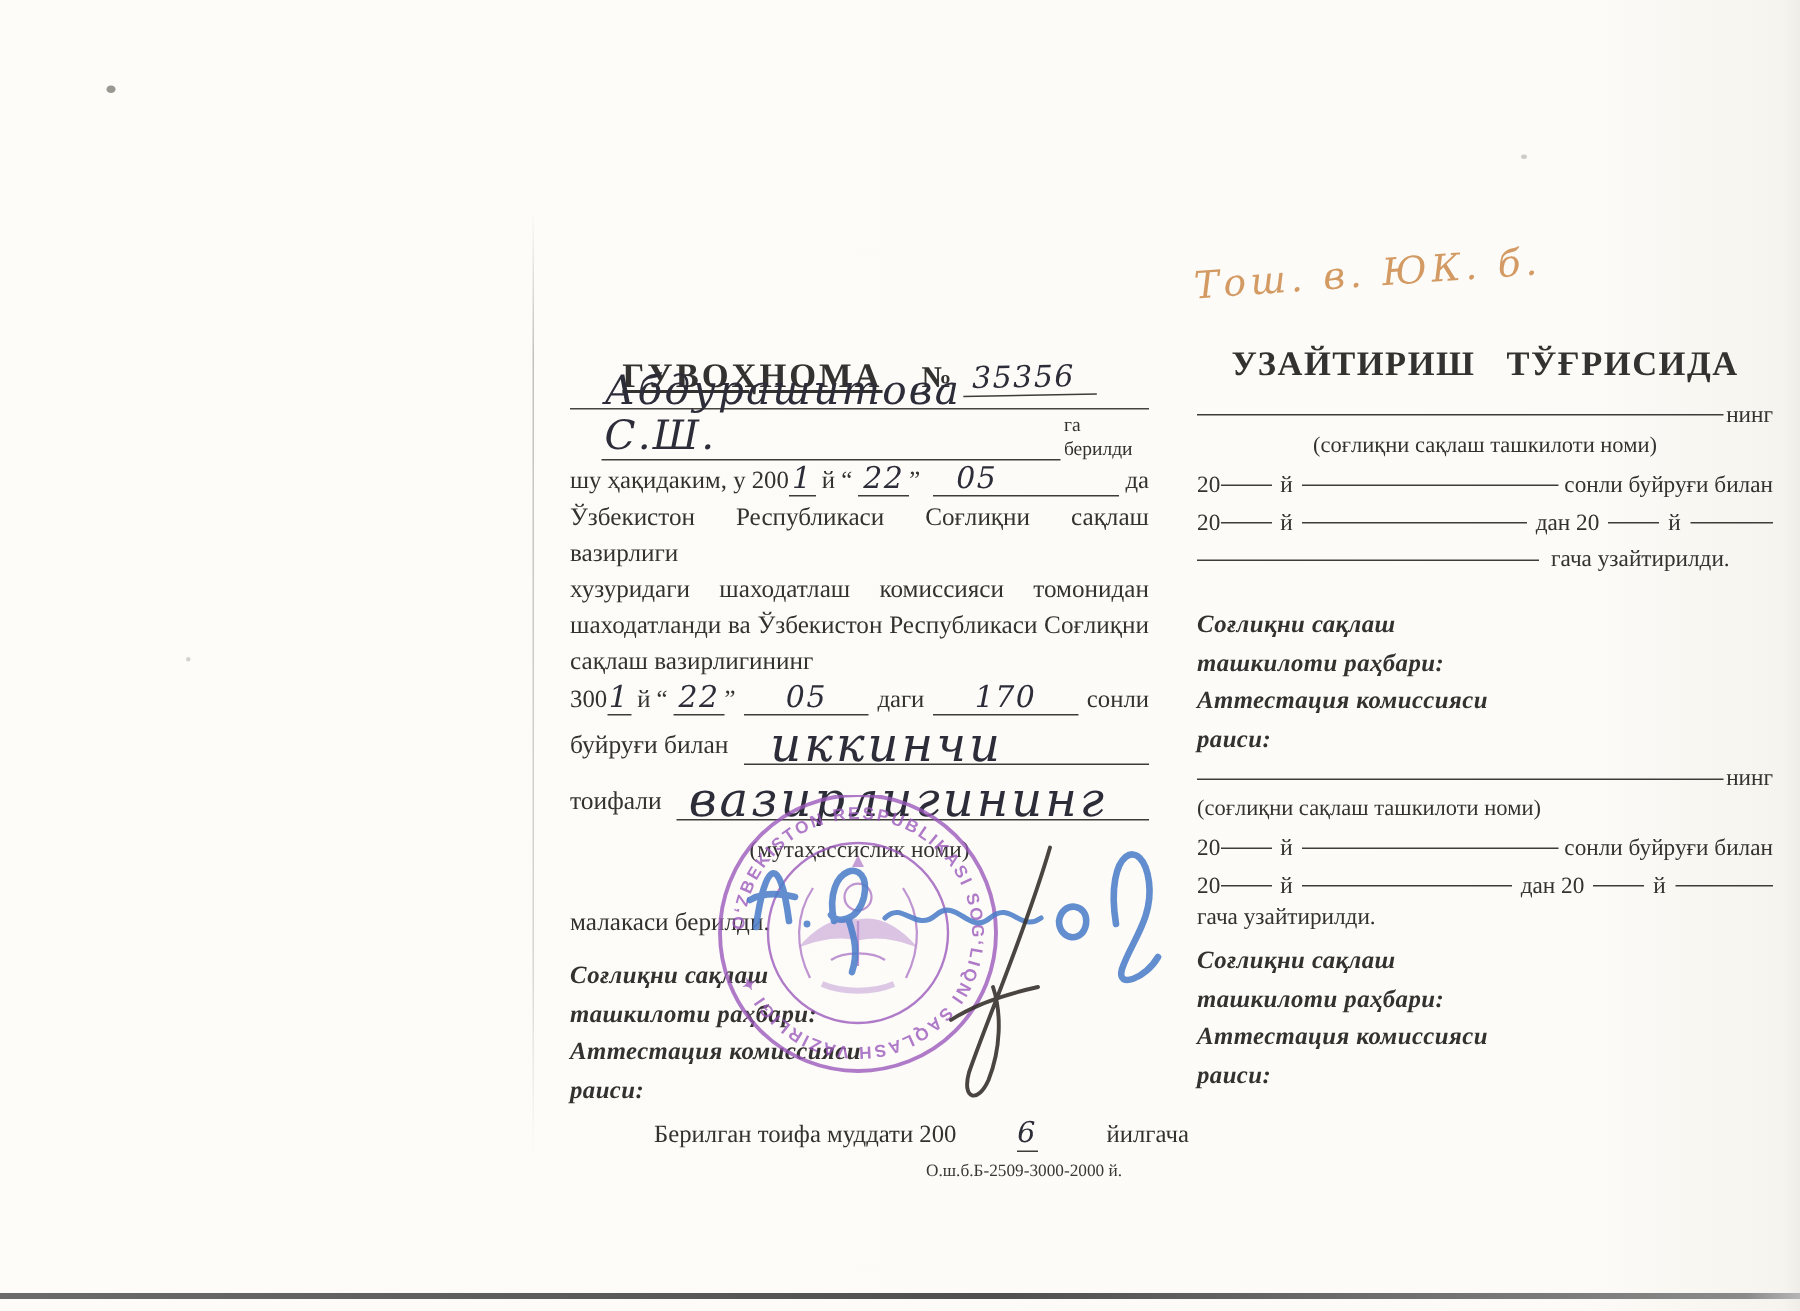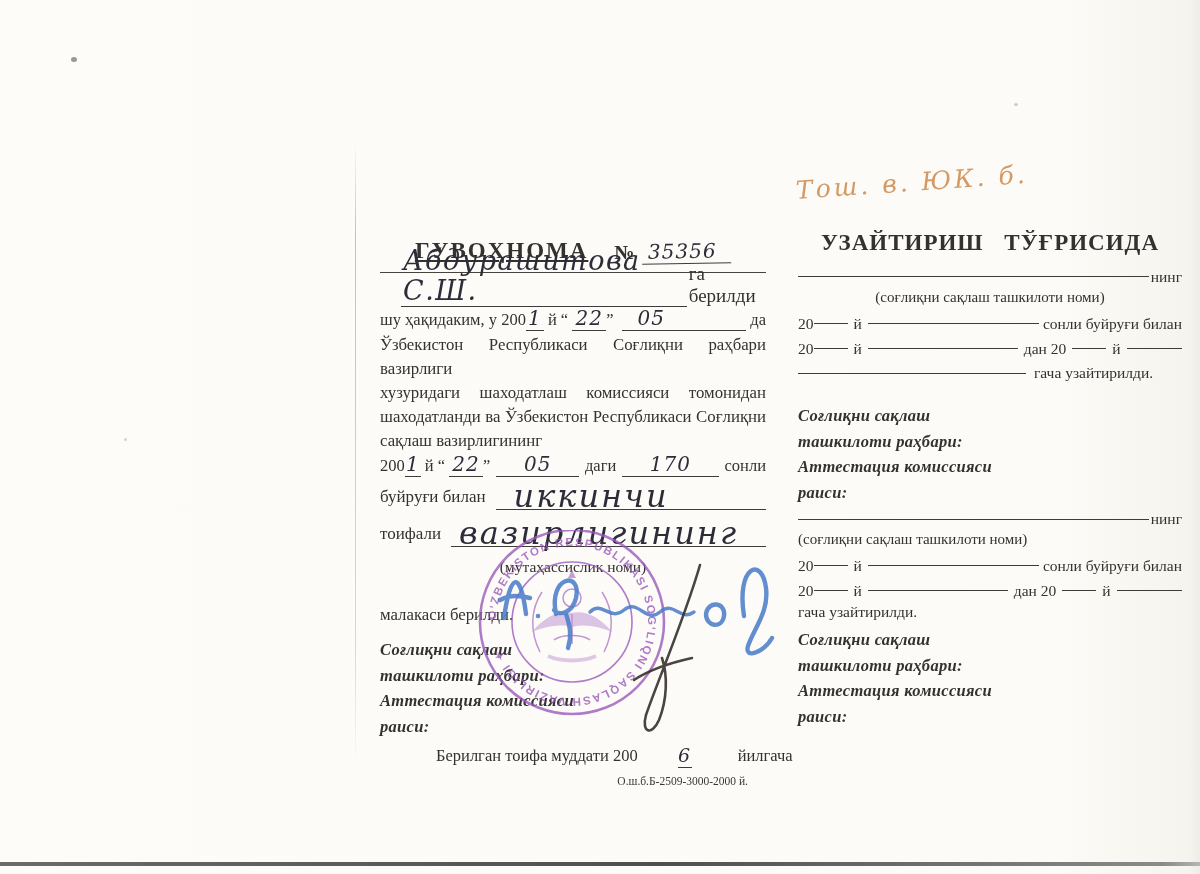--- a/index.html
+++ b/index.html
@@ -34,21 +34,21 @@
   
   .l-title-row { display:flex; justify-content:center; align-items:flex-end; height:36px; }
   .l-title { font-size:23px; font-weight:bold; letter-spacing:2px;text-decoration:underline; }
   .l-no-sign { font-size:20px; font-weight:bold; margin-left:26px; }
   .l-no-value { font-size:20px; margin-left:8px; padding:0 14px 0 6px;
     border-bottom:1.5px solid #3e3c39; transform:rotate(-1deg); }
   .l-rule { border-top:1.8px solid #47443f; margin-top:8px; }
   .l-name-row { display:flex; align-items:flex-end; height:34px;margin-left:21px; }
   .l-name { flex:1 1 auto; border-bottom:1.5px solid #3e3c39; font-size:27px;
     letter-spacing:1.5px; line-height:30px; padding-left:2px; }
-  .l-name-after { font-size:19px; padding-left:2px; }
+  .l-name-after { font-size:13px; padding-left:2px; }
   .l-issued { height:26px; font-size:16.5px; }
   .l-issued .hw, .l-order .hw { font-size:20px; line-height:18px; }
   .body-line { font-size:16.8px; line-height:24px; }
   .just { text-align:justify; text-align-last:justify; }
   .l-order { height:25px; font-size:16.5px; }
   .l-hwline { height:37px; font-size:17px; }
   .l-hwline .blank { font-size:32px; line-height:26px; letter-spacing:2px; }
   .l-spec { height:27px; font-size:15.5px; text-align:center; padding-top:6px; }
   .l-qual { height:28px; font-size:16.8px;margin-top:26px; }
   .officials { font-weight:bold; font-style:italic; font-size:16.5px; line-height:25.5px; letter-spacing:.3px; }
@@ -103,27 +103,27 @@
     <div class="fline l-issued">
       <span>шу ҳақидаким, у 200</span>
       <span class="blank" style="width:18px;"><span class="hw">1</span></span>
       <span style="padding:0 4px;">й “</span>
       <span class="blank" style="width:34px;"><span class="hw">22</span></span>
       <span style="padding-right:8px;">”</span>
       <span class="blank grow" style="text-align:left; padding-left:16px;"><span class="hw">05</span></span>
       <span style="padding-left:4px;">да</span>
     </div>
 
-    <div class="body-line just">Ўзбекистон Республикаси Соғлиқни раҳбари вазирлиги</div>
+    <div class="body-line just">Ўзбекистон Республикаси Соғлиқни сақлаш вазирлиги</div>
     <div class="body-line just">хузуридаги шаходатлаш комиссияси томонидан</div>
     <div class="body-line just">шаходатланди ва Ўзбекистон Республикаси Соғлиқни</div>
     <div class="body-line">сақлаш вазирлигининг</div>
 
     <div class="fline l-order">
-      <span>200</span>
+      <span>300</span>
       <span class="blank" style="width:16px;"><span class="hw">1</span></span>
       <span style="padding:0 4px;">й “</span>
       <span class="blank" style="width:34px;"><span class="hw">22</span></span>
       <span style="padding-right:6px;">”</span>
       <span class="blank grow"><span class="hw">05</span></span>
       <span style="padding:0 6px;">даги</span>
       <span class="blank grow"><span class="hw">170</span></span>
       <span style="padding-left:6px;">сонли</span>
     </div>
 

